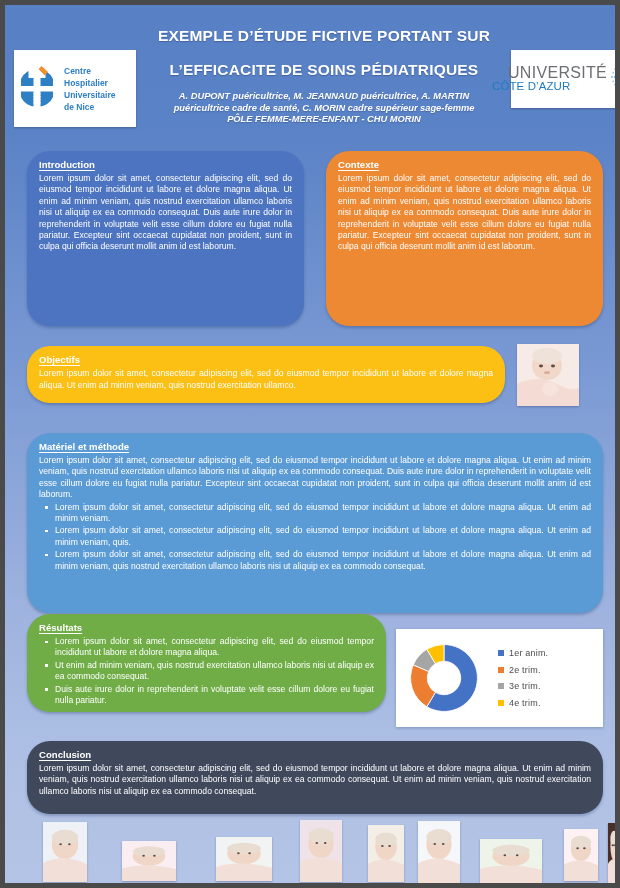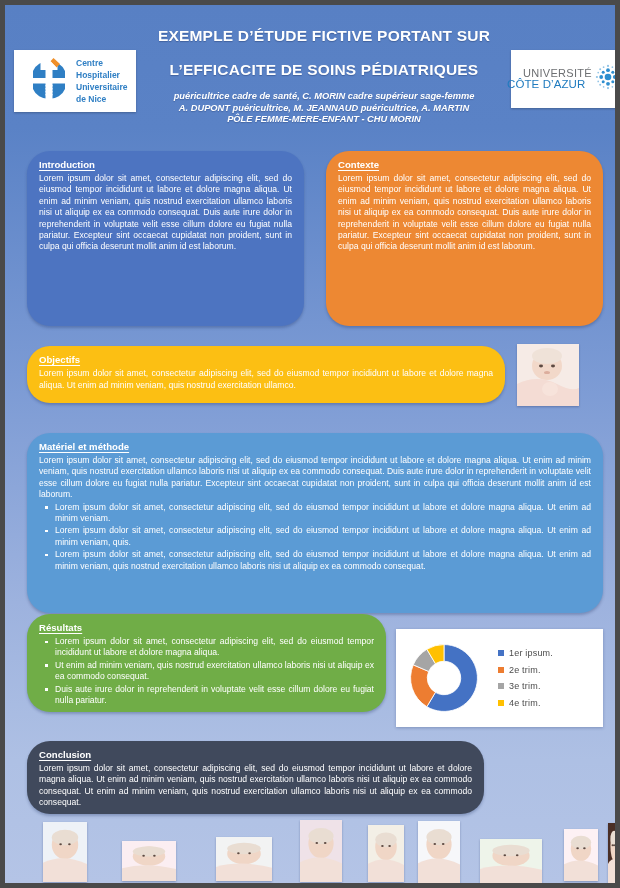--- a/index.html
+++ b/index.html
@@ -13,30 +13,30 @@
     background:linear-gradient(180deg,#5880c4 0%,#5a82c6 14%,#7b9ad4 42%,#9db2de 68%,#aec0e4 86%,#b4c4e6 100%);
     overflow:hidden;
   }
 
   
   .header{position:relative;height:132px;}
   .logo-box{
     position:absolute;background:#ffffff;
     box-shadow:0 1px 2px rgba(0,0,0,.25);
   }
-  .logo-chu{left:9px;top:45px;width:122px;height:62px;display:flex;align-items:center;padding-left:12px;box-sizing:border-box;}
+  .logo-chu{left:9px;top:45px;width:122px;height:77px;display:flex;align-items:center;padding-left:0;box-sizing:border-box;}
   .chu-mark{position:relative;width:46px;height:52px;flex:0 0 46px;}
   .chu-mark svg{display:block;}
   .chu-text{font-size:8.5px;line-height:12px;color:#2f7fc4;font-weight:bold;padding-left:4px;}
   .chu-text div{white-space:nowrap;}
 
   .logo-uca{left:506px;top:45px;width:106px;height:58px;display:flex;align-items:center;justify-content:center;}
   .uca-in{display:flex;align-items:center;gap:3px;}
   .uca-words{line-height:1.02;}
-  .uca-w1{font-size:11px;letter-spacing:.3px;color:#6d6f72;font-family:"Liberation Sans",sans-serif;margin-left:16px;}
+  .uca-w1{font-size:16px;letter-spacing:.3px;color:#6d6f72;font-family:"Liberation Sans",sans-serif;margin-left:16px;}
   .uca-w2{font-size:11.5px;letter-spacing:.1px;color:#1f7bbf;font-weight:normal;}
 
   .title-wrap{position:absolute;left:134px;top:22px;width:370px;text-align:center;}
   .ttl1,.ttl2{
     color:#ffffff;font-weight:bold;font-size:15.5px;letter-spacing:.2px;
     text-shadow:0 1px 1px rgba(20,40,90,.35);
   }
   .ttl2{margin-top:16px;}
   .authors{
     margin-top:12px;color:#ffffff;font-style:italic;font-weight:bold;
@@ -62,21 +62,21 @@
   .box li:before{
     content:"";position:absolute;left:6px;top:4.5px;
     width:2.5px;height:2.5px;background:#ffffff;
   }
 
   #box-introduction{left:22px;top:146px;width:277px;height:175px;background:#4d74c1;}
   #box-contexte    {left:321px;top:146px;width:277px;height:175px;background:#ed8833;}
   #box-objectifs   {left:22px;top:341px;width:478px;height:57px;background:#fcbf13;}
   #box-materiel    {left:22px;top:428px;width:576px;height:180px;background:#5b9bd5;}
   #box-resultats   {left:22px;top:609px;width:359px;height:98px;background:#70ad47;}
-  #box-conclusion  {left:22px;top:736px;width:457px;height:73px;background:#40495c;}
+  #box-conclusion  {left:22px;top:736px;width:576px;height:73px;background:#40495c;}
 
   #box-objectifs p{line-height:11.6px;}
 
   
   .photo{position:absolute;background:#fdf3ef;overflow:hidden;box-shadow:0 1px 2px rgba(30,50,100,.35);}
   .photo .sk{position:absolute;inset:0;}
 
   #photo-objectifs{left:512px;top:339px;width:62px;height:62px;}
 
   .filmstrip{position:absolute;left:5px;top:812px;width:610px;height:70px;}
@@ -123,22 +123,22 @@
         <div>Hospitalier</div>
         <div>Universitaire</div>
         <div>de Nice</div>
       </div>
     </div>
 
     <div class="title-wrap">
       <div class="ttl1">EXEMPLE D’ÉTUDE FICTIVE PORTANT SUR</div>
       <div class="ttl2">L’EFFICACITE DE SOINS PÉDIATRIQUES</div>
       <div class="authors">
+        <div>A. DUPONT puéricultrice, M. JEANNAUD puéricultrice, A. MARTIN</div>
         <div>puéricultrice cadre de santé, C. MORIN cadre supérieur sage-femme</div>
-        <div>A. DUPONT puéricultrice, M. JEANNAUD puéricultrice, A. MARTIN</div>
         <div>PÔLE FEMME-MERE-ENFANT - CHU MORIN</div>
       </div>
     </div>
 
     <div class="logo-box logo-uca">
       <div class="uca-in">
         <div class="uca-words">
           <div class="uca-w1">UNIVERSITÉ</div>
           <div class="uca-w2">CÔTE D’AZUR</div>
         </div>
@@ -231,21 +231,21 @@
       <svg id="donut-svg" width="76" height="76" viewBox="0 0 100 100" aria-hidden="true">
           <path d="M50 6A44 44 0 1 1 27.432431794140136 87.77174691848211L38.71621589707007 68.88587345924105A22 22 0 1 0 50 28Z" fill="#4472c4" stroke="#ffffff" stroke-width="1.1"></path>
           <path d="M27.432431794140136 87.77174691848211A44 44 0 0 1 9.540778007736172 32.706898607227345L29.770389003868086 41.35344930361367A22 22 0 0 0 38.71621589707007 68.88587345924105Z" fill="#ed7d31" stroke="#ffffff" stroke-width="1.1"></path>
           <path d="M9.540778007736172 32.706898607227345A44 44 0 0 1 27.432431794140125 12.228253081517899L38.716215897070064 31.11412654075895A22 22 0 0 0 29.770389003868086 41.35344930361367Z" fill="#a5a5a5" stroke="#ffffff" stroke-width="1.1"></path>
           <path d="M27.432431794140125 12.228253081517899A44 44 0 0 1 49.99999999999999 6L49.99999999999999 28A22 22 0 0 0 38.716215897070064 31.11412654075895Z" fill="#ffc000" stroke="#ffffff" stroke-width="1.1"></path>
         </svg>
     </div>
     <div class="legend">
       <div class="lg-row">
         <span class="lg-swatch" style="background: rgb(68, 114, 196);"></span>
-        <span class="lg-label">1er ipsum.</span>
+        <span class="lg-label">1er anim.</span>
       </div>
       <div class="lg-row">
         <span class="lg-swatch" style="background: rgb(237, 125, 49);"></span>
         <span class="lg-label">2e trim.</span>
       </div>
       <div class="lg-row">
         <span class="lg-swatch" style="background: rgb(165, 165, 165);"></span>
         <span class="lg-label">3e trim.</span>
       </div>
       <div class="lg-row">

